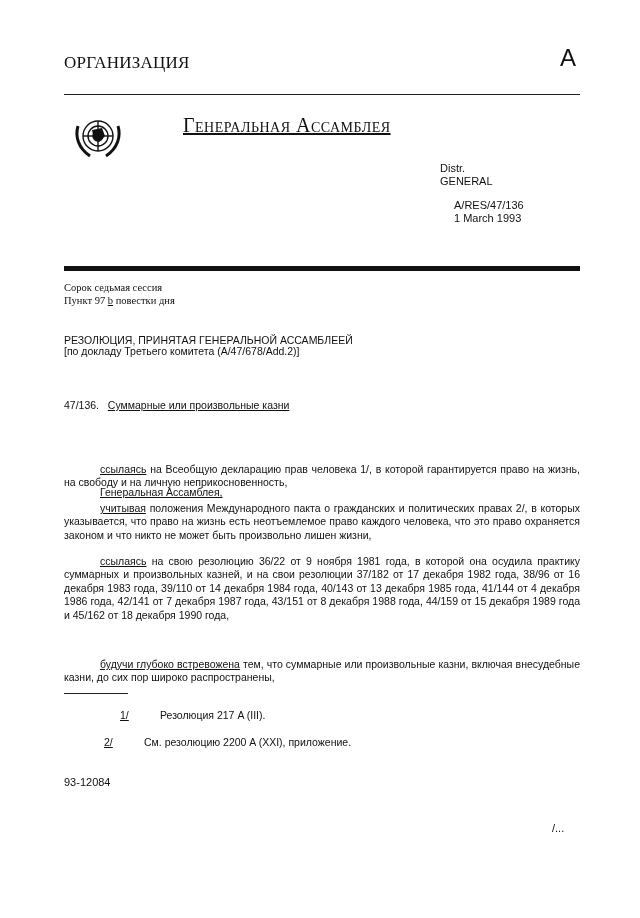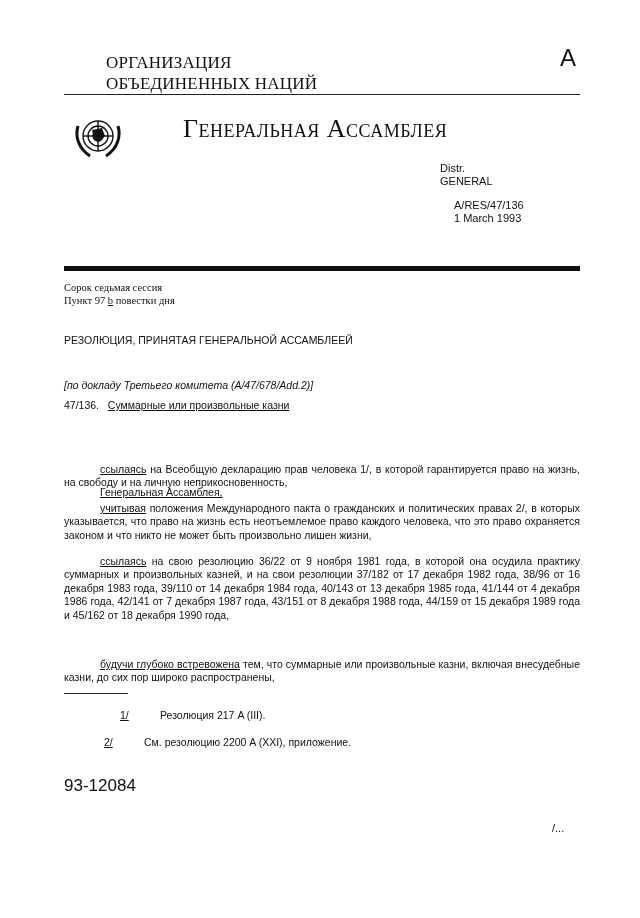--- a/index.html
+++ b/index.html
@@ -1,43 +1,42 @@
 <!DOCTYPE html>
 <html><head>
 <meta charset="utf-8">
 <style>
   html, body { margin: 0; padding: 0; background: #ffffff; }
   body { width: 640px; height: 918px; position: relative; overflow: hidden;
          font-family: "Liberation Serif", serif; color: #111; }
   .abs { position: absolute; }
-  .org { left: 64px; top: 52px; font-size: 17px; line-height: 21px; letter-spacing: 0.2px; margin-left: 42px; }
+  .org { left: 64px; top: 52px; font-size: 17px; line-height: 21px; letter-spacing: 0.2px; }
   .letterA { left: 560px; top: 44px; font-size: 24px; font-family: "Liberation Sans", sans-serif; }
   .rule-top { left: 64px; top: 94px; width: 516px; height: 1px; background: #222; }
   .emblem { left: 72px; top: 112px; width: 52px; height: 52px; }
-  .assembly { left: 183px; top: 114px; font-size: 26px; font-variant: small-caps; letter-spacing: 0.5px; }
+  .assembly { left: 183px; top: 114px; font-size: 20px; font-variant: small-caps; letter-spacing: 0.5px; text-decoration: underline; }
   .distr { left: 440px; top: 162px; font-size: 11px; line-height: 13px; font-family: "Liberation Sans", sans-serif; }
   .symbol { left: 440px; top: 199px; font-size: 11px; line-height: 13px; font-family: "Liberation Sans", sans-serif; margin-left: 14px; }
   .rule-thick { left: 64px; top: 266px; width: 516px; height: 5px; background: #111; }
   .session { left: 64px; top: 281px; font-size: 10.5px; line-height: 13px; font-family: Liberation Serif, serif; }
   .center { left: 64px; width: 516px; text-align: left; font-family: "Liberation Sans", sans-serif; font-size: 10.5px; }
   .u { text-decoration: underline; }
   .para { left: 64px; width: 516px; font-family: "Liberation Sans", sans-serif; font-size: 10.5px; line-height: 13.4px; text-align: justify; }
   .indent { display: inline-block; width: 36px; }
   .fn-rule { left: 64px; top: 693px; width: 64px; height: 1px; background: #222; }
   .fn { left: 104px; font-family: "Liberation Sans", sans-serif; font-size: 10.5px; }
   .fn .mk { display: inline-block; width: 40px; text-decoration: underline; }
-  .docno { left: 64px; top: 776px; font-size: 17px; font-family: "Liberation Sans", sans-serif; }
+  .docno { left: 64px; top: 776px; font-size: 11px; font-family: "Liberation Sans", sans-serif; }
   .cont { left: 552px; top: 822px; font-size: 11px; font-family: "Liberation Sans", sans-serif; }
 </style>
 </head>
 <body>
 
 <div class="abs org">
   <div>ОРГАНИЗАЦИЯ</div>
-  <div>ОБЪЕДИНЕННЫХ НАЦИЙ</div>
 </div>
 <div class="abs letterA">A</div>
 <div class="abs rule-top"></div>
 
 <div class="abs emblem">
   <svg width="52" height="52" viewBox="0 0 52 52">
     <g fill="none" stroke="#111" stroke-width="1.4">
       <circle cx="26" cy="24" r="15"></circle>
       <circle cx="26" cy="24" r="10"></circle>
       <circle cx="26" cy="24" r="5"></circle>
@@ -60,21 +59,21 @@
 </div>
 
 <div class="abs rule-thick"></div>
 
 <div class="abs session">
   <div>Сорок седьмая сессия</div>
   <div><span>Пункт  97 </span><span class="u">b</span><span> повестки дня</span></div>
 </div>
 
 <div class="abs center" style="top:334px;">РЕЗОЛЮЦИЯ, ПРИНЯТАЯ ГЕНЕРАЛЬНОЙ АССАМБЛЕЕЙ</div>
-<div class="abs center" style="top:379px;font-style:italic;">[по докладу Третьего комитета (A/47/678/Add.2)]</div>
+<div class="abs center" style="top:345px;">[по докладу Третьего комитета (A/47/678/Add.2)]</div>
 <div class="abs center" style="top:399px;">
   <span>47/136.</span>&nbsp;&nbsp;
   <span class="u">Суммарные или произвольные казни</span>
 </div>
 
 <div class="abs para" style="top:438px;margin-top:48px;">
   <span class="indent"></span><span class="u">Генеральная Ассамблея,</span>
 </div>
 
 <div class="abs para" style="top:463px;">

